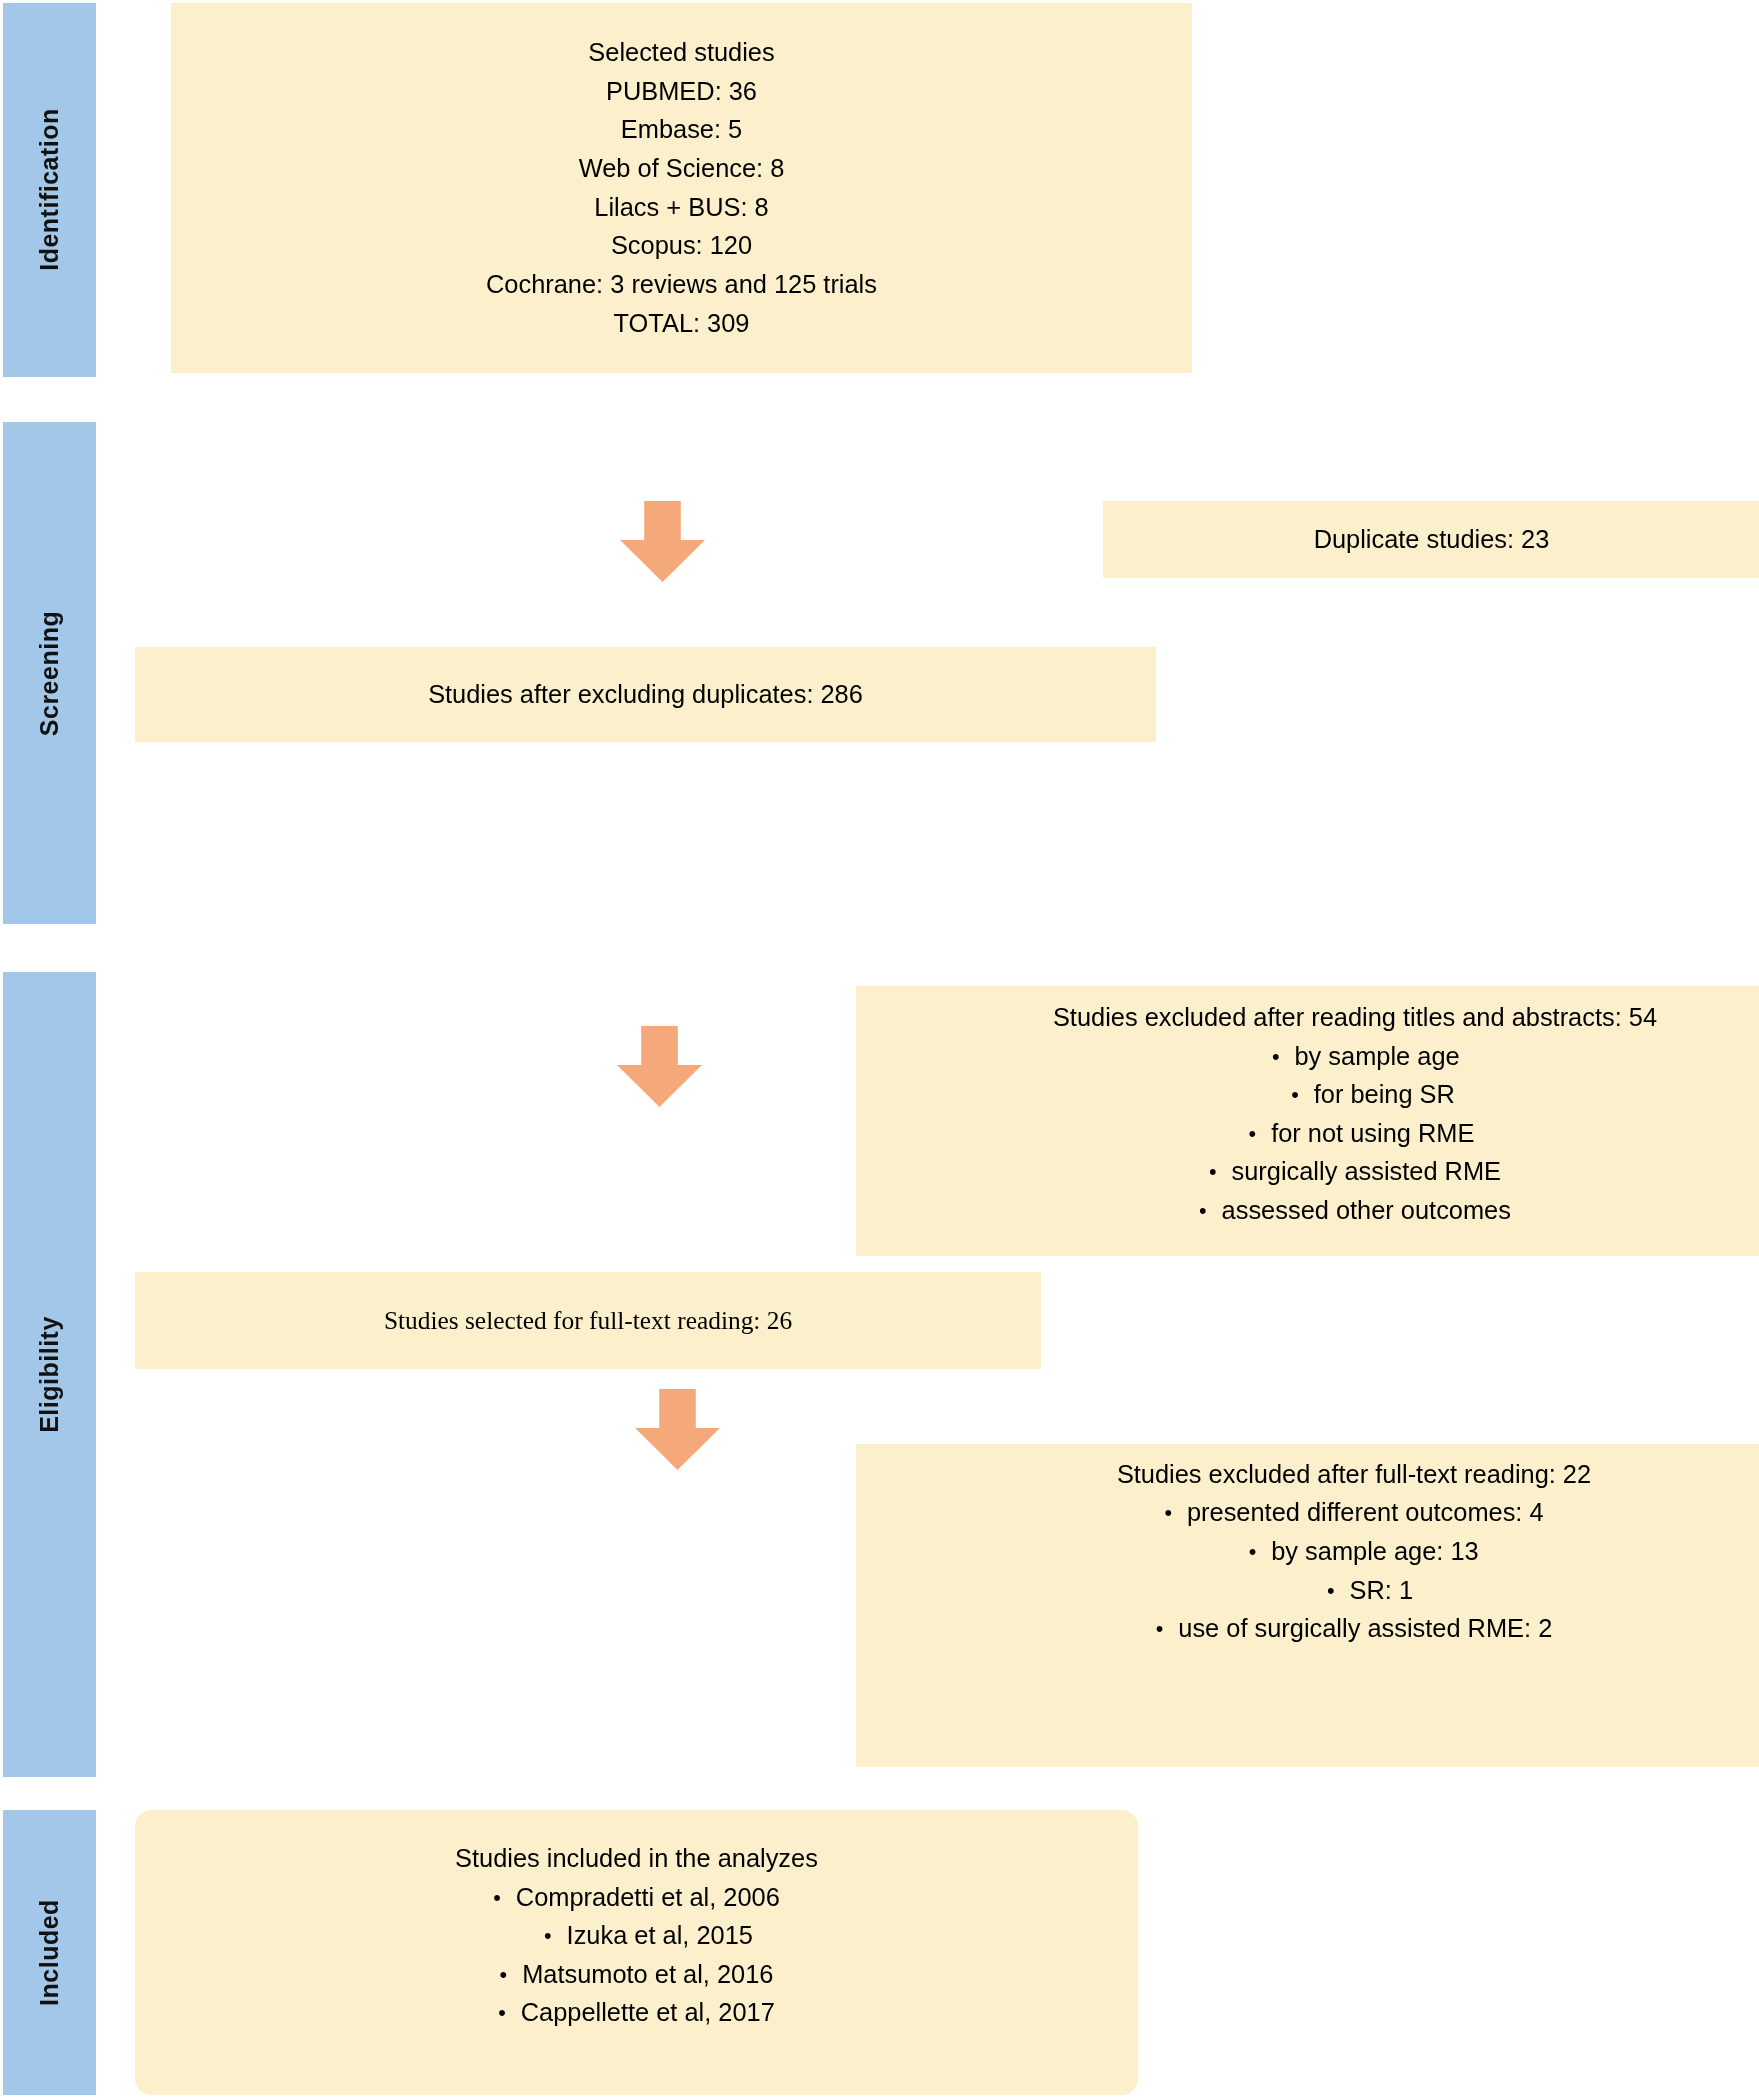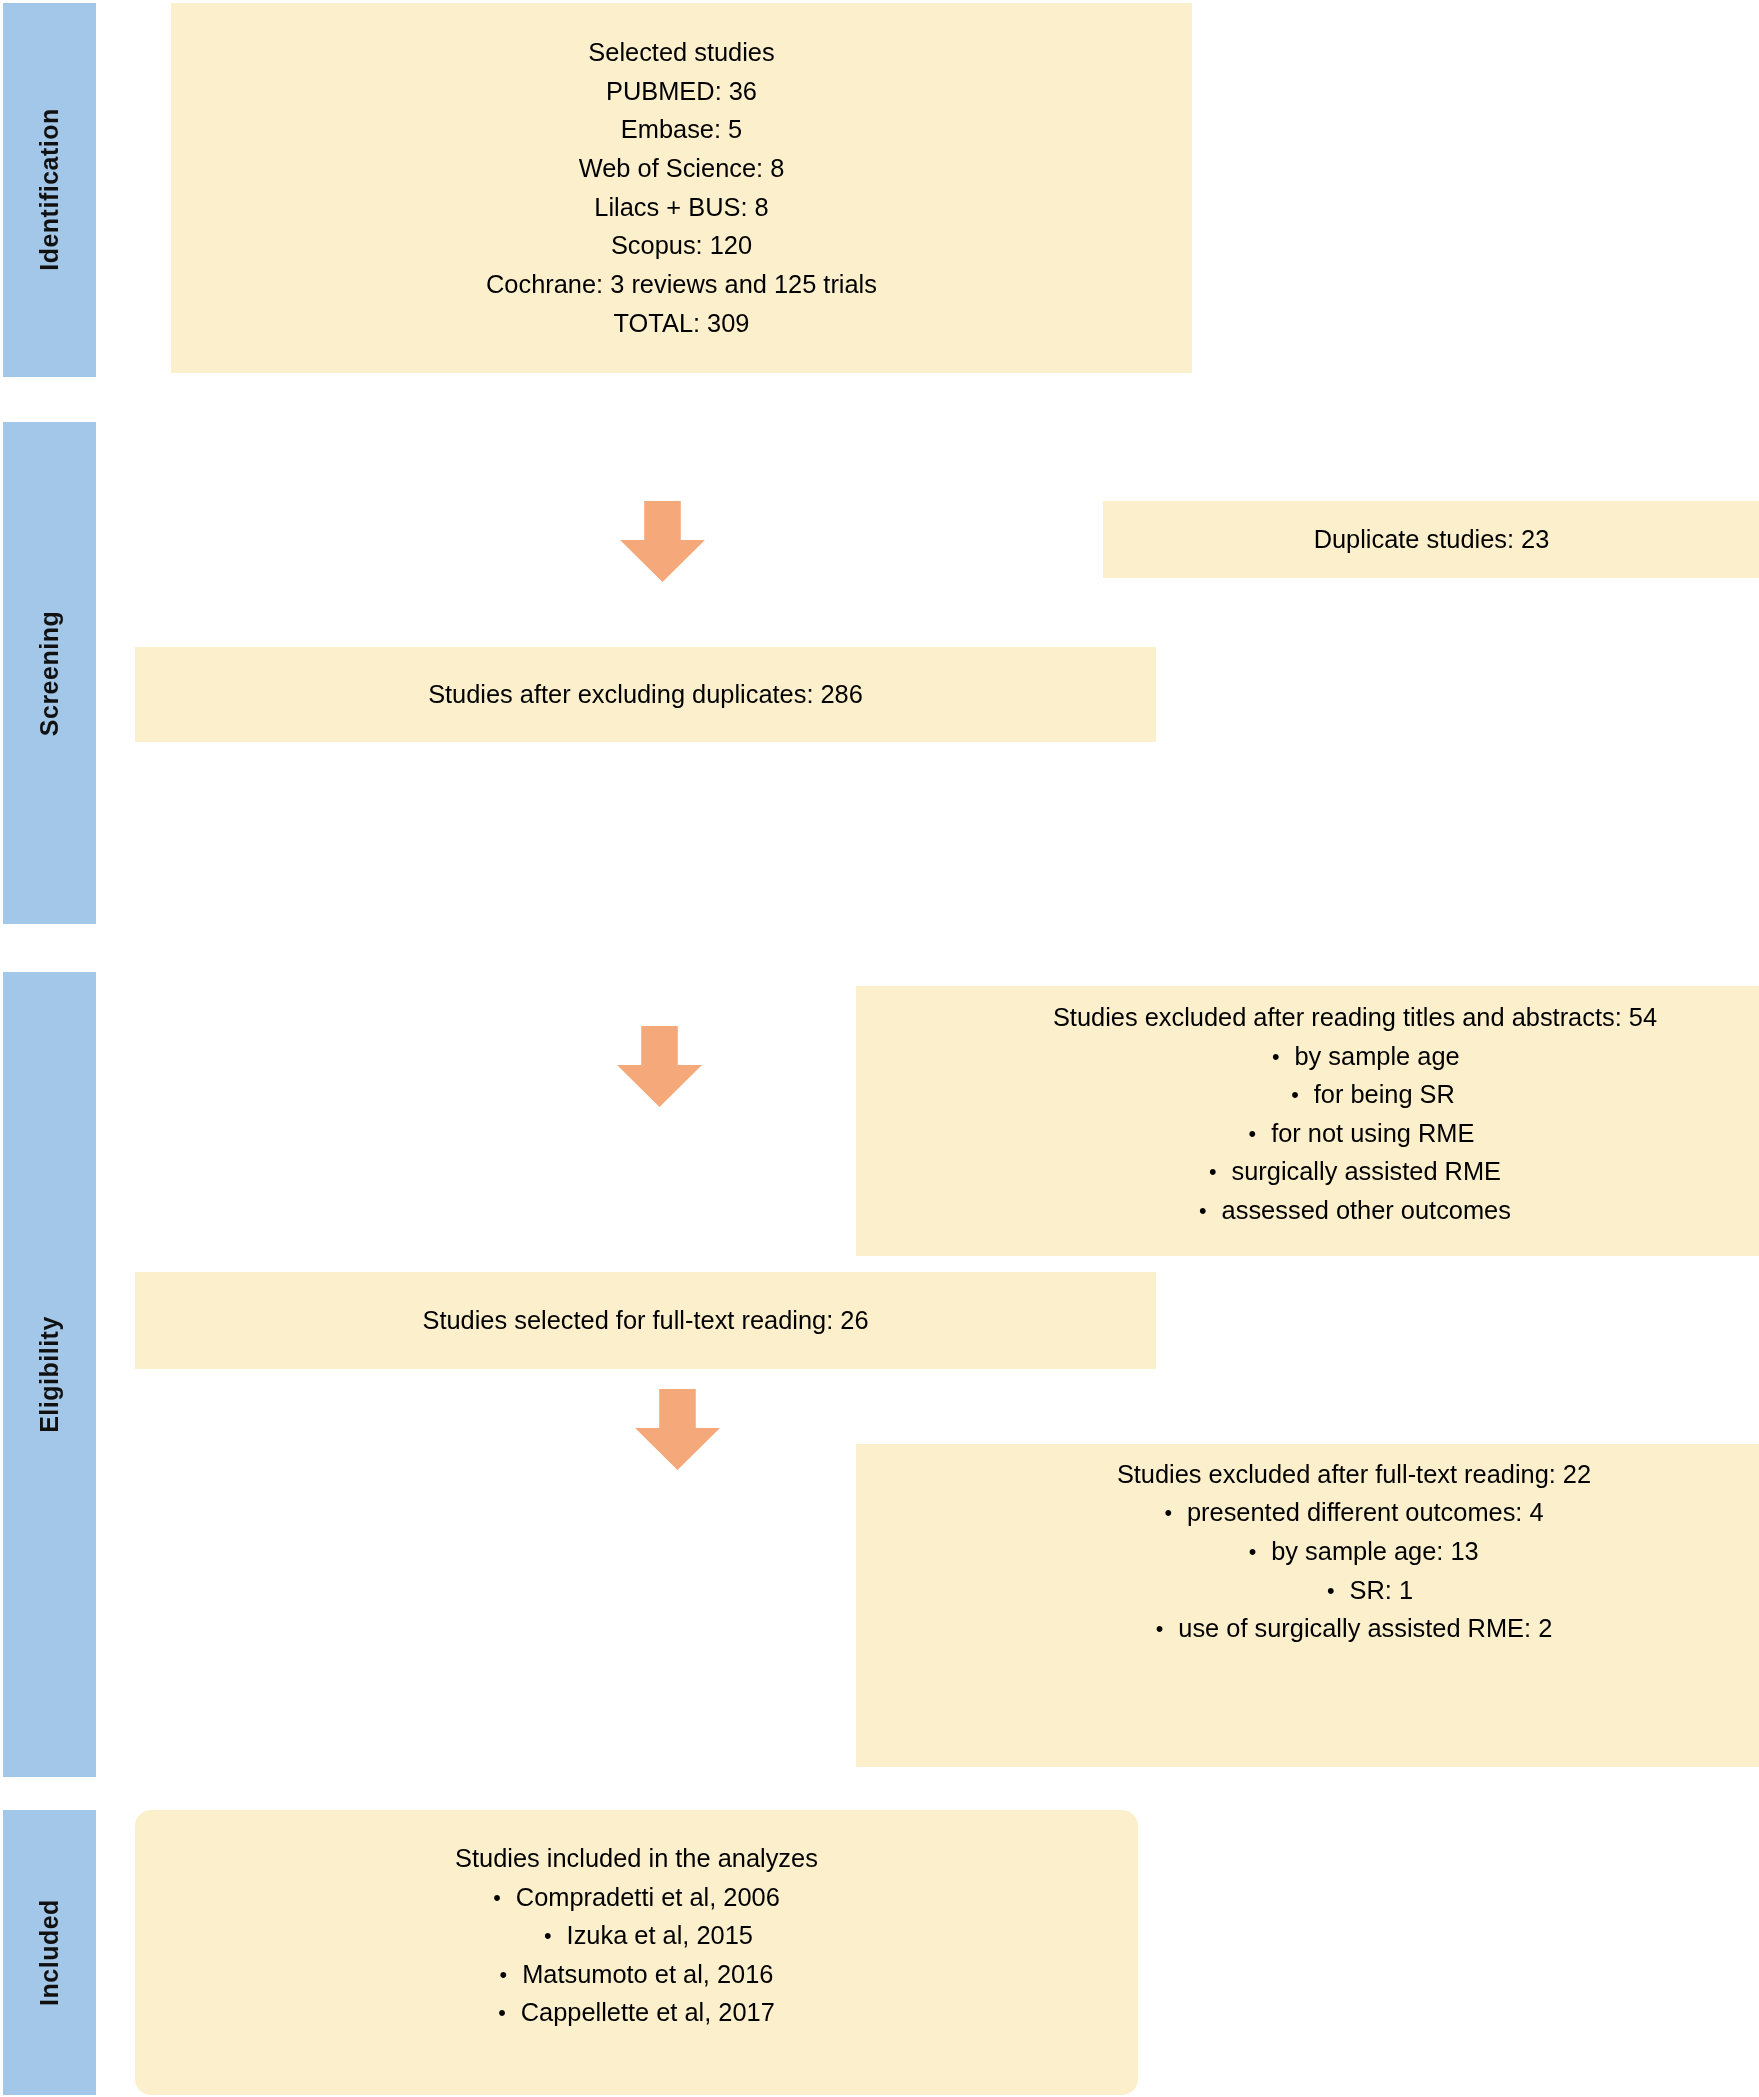--- a/index.html
+++ b/index.html
@@ -144,21 +144,21 @@
       </li>
       <li style="padding-left:0px;">
         <span class="bullet-dot">•</span><span>surgically assisted RME</span>
       </li>
       <li style="padding-left:0px;">
         <span class="bullet-dot">•</span><span>assessed other outcomes</span>
       </li>
     </ul>
   </div>
 
-  <div class="box" style="left:135px; top:1272px; width:1021px; height:97px;">
+  <div class="box" style="left:135px; top:1272px; width:906px; height:97px;font-family:Liberation Serif, serif;">
     <div class="line">Studies selected for full-text reading: 26</div>
   </div>
 
   <div class="arrow" style="left:635px; top:1389px; width:85px; height:81px;">
     <svg viewBox="0 0 158 150" preserveAspectRatio="none" aria-hidden="true">
       <polygon points="45,0 113,0 113,72 158,72 79,150 0,72 45,72" fill="#f5a97a"></polygon>
     </svg>
   </div>
 
   <div class="box" style="left:856px; top:1416px; width:996px; height:323px; justify-content:flex-start; padding-top:10.8px;margin-top:28px;">

